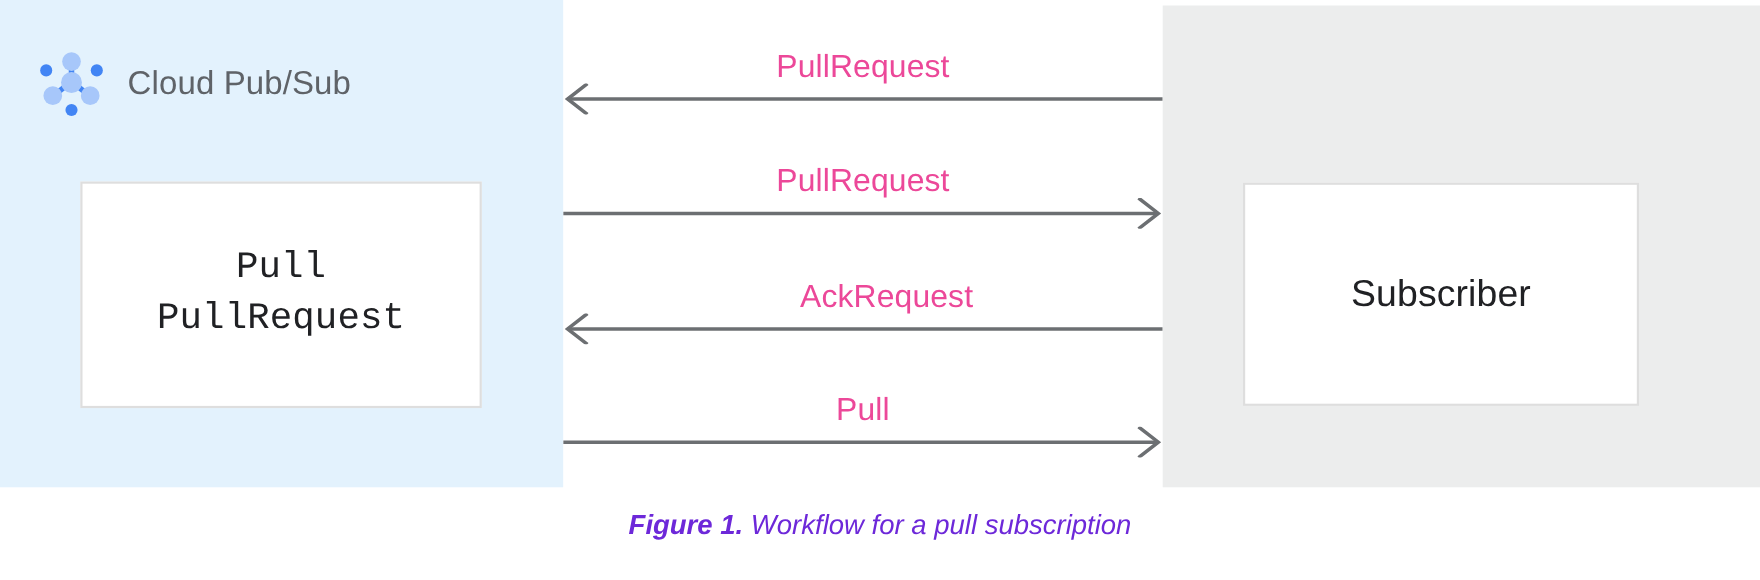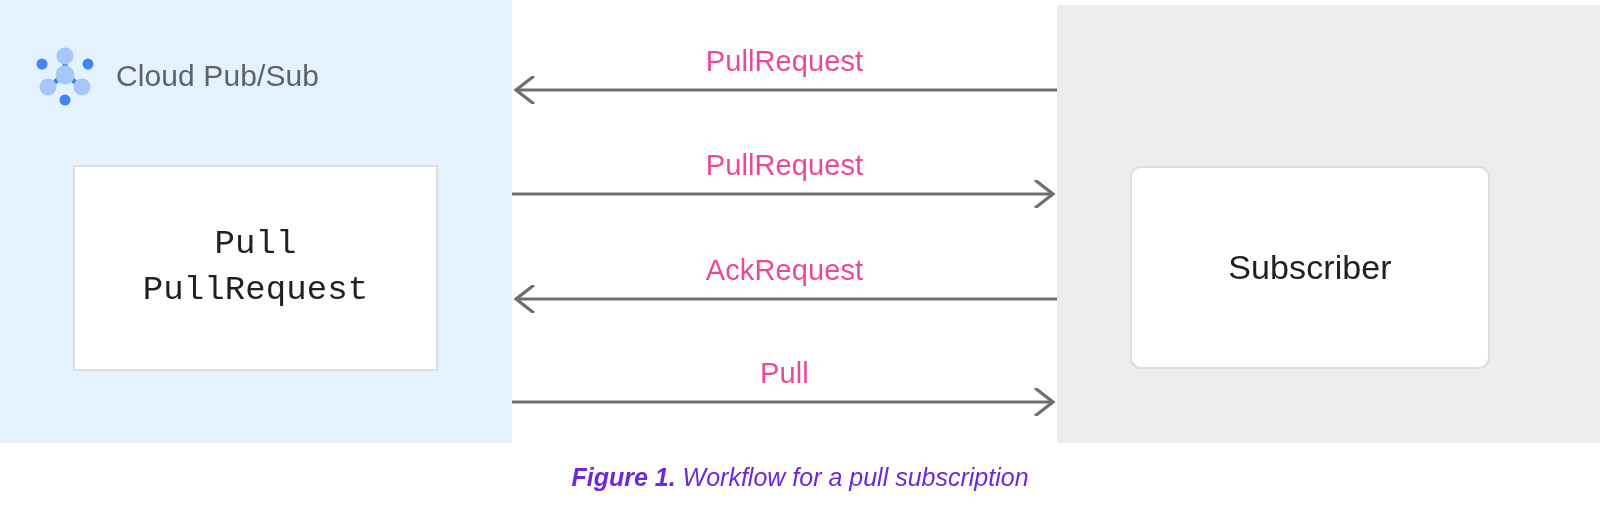--- a/index.html
+++ b/index.html
@@ -181,21 +181,21 @@
     <div class="node-box" id="pull-subscription-box">
       <div class="node-box-label">
         <span>Pull</span><br>
         <span>PullRequest</span>
       </div>
     </div>
 
   </div>
 
   <div class="panel" id="right-panel">
-    <div class="node-box" id="subscriber-box" style="left:73px; top:161px;border-radius:11px;">
+    <div class="node-box" id="subscriber-box" style="left:73px; top:161px;">
       <div class="node-box-label">Subscriber</div>
     </div>
   </div>
 
   <div id="flow-layer">
 
     <div class="flow-row" style="top:0px;">
       <div class="flow-label">PullRequest</div>
       <svg class="flow-arrow" viewBox="0 0 545 28" preserveAspectRatio="none">
         <line x1="6" y1="14" x2="545" y2="14" stroke="#6c6f72" stroke-width="3.2"></line>
@@ -204,21 +204,21 @@
     </div>
 
     <div class="flow-row" style="top:104px;">
       <div class="flow-label">PullRequest</div>
       <svg class="flow-arrow" viewBox="0 0 545 28" preserveAspectRatio="none">
         <line x1="0" y1="14" x2="539" y2="14" stroke="#6c6f72" stroke-width="3.2"></line>
         <polyline points="523,0 541,14 523,28" fill="none" stroke="#6c6f72" stroke-width="3.2" stroke-linecap="butt" stroke-linejoin="miter"></polyline>
       </svg>
     </div>
 
-    <div class="flow-row" style="top:209px;">
+    <div class="flow-row" style="top:209px;padding-left:43px;">
       <div class="flow-label">AckRequest</div>
       <svg class="flow-arrow" viewBox="0 0 545 28" preserveAspectRatio="none">
         <line x1="6" y1="14" x2="545" y2="14" stroke="#6c6f72" stroke-width="3.2"></line>
         <polyline points="22,0 4,14 22,28" fill="none" stroke="#6c6f72" stroke-width="3.2" stroke-linecap="butt" stroke-linejoin="miter"></polyline>
       </svg>
     </div>
 
     <div class="flow-row" style="top:312px;">
       <div class="flow-label">Pull</div>
       <svg class="flow-arrow" viewBox="0 0 545 28" preserveAspectRatio="none">

